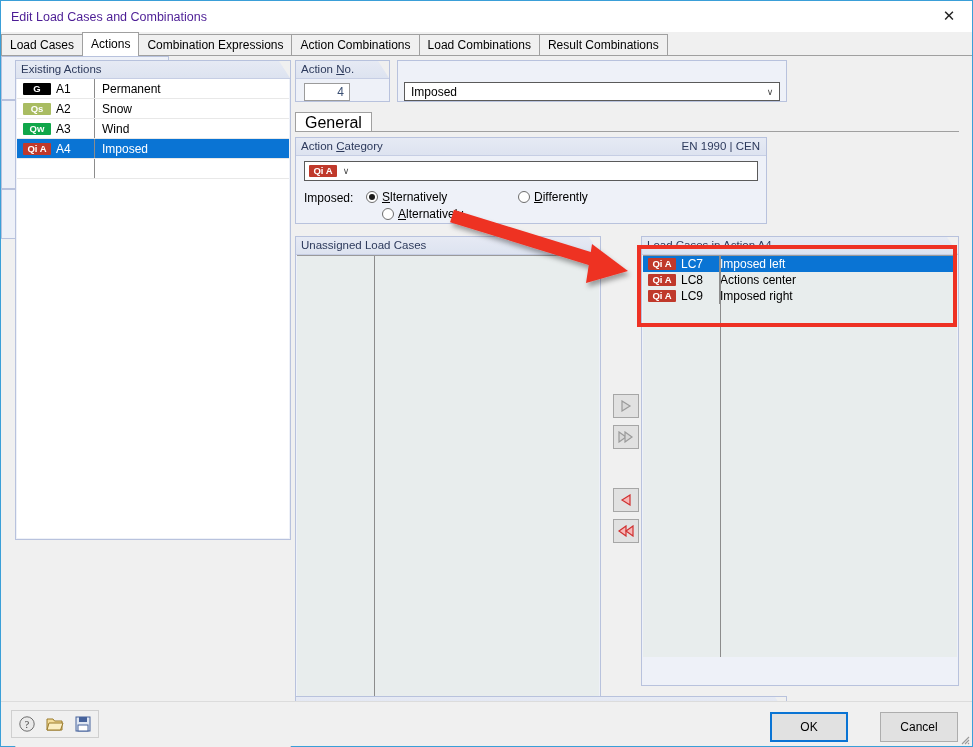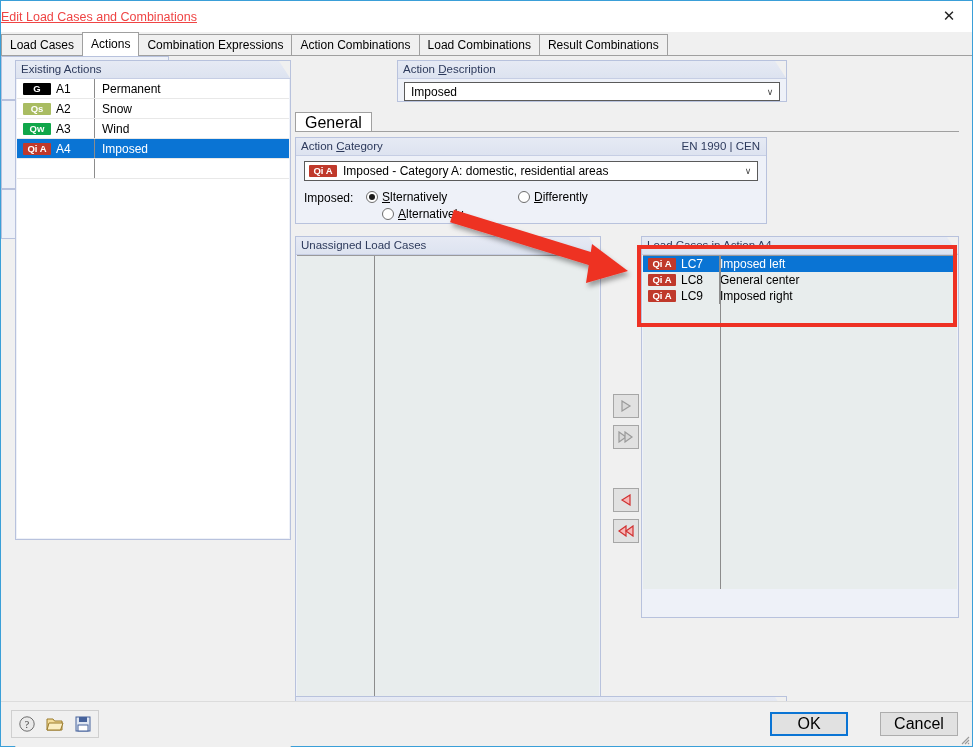--- a/index.html
+++ b/index.html
@@ -22,21 +22,21 @@
     display: flex; flex-direction: column;
   }
   
   .titlebar {
     height: 31px; background: #ffffff;
     display: flex; align-items: center;
     flex: 0 0 auto;
     position: relative;
   }
   .title-text {
-    font-size: 12.5px; color: #ef4444; text-decoration: underline;
+    padding-left: 10px; font-size: 12.5px; color: #4c1d95;
   }
   .close-btn {
     position: absolute; right: 0; top: 0;
     width: 46px; height: 30px;
     display: flex; align-items: center; justify-content: center;
     font-size: 15px; color: #222; cursor: pointer;
     font-family: "DejaVu Sans", sans-serif;
   }
 
   
@@ -211,21 +211,21 @@
     border: 1px solid #6d6d6d; background: #fff;
     display: inline-block; position: relative; box-sizing: border-box;
   }
   .rdot.on::after {
     content: ""; position: absolute; left: 2px; top: 2px;
     width: 6px; height: 6px; border-radius: 50%; background: #1b1b1b;
   }
 
   
   #unassigned { left: 294px; top: 180px; width: 306px; height: 492px; }
-  #assigned  { left: 640px; top: 180px; width: 318px; height: 382px; }
+  #assigned  { left: 640px; top: 180px; width: 318px; height: 450px; }
   .lbox-body {
     position: absolute; left: 1px; right: 1px; top: 18px; bottom: 28px;
     background: #e8eded; border-top: 1px solid #9a9a9a; overflow: hidden;
   }
   .lbox-col {
     position: absolute; left: 77px; top: 0; bottom: 0; width: 1px;
     background: #8c8c8c;
   }
   .lbox-foot {
     position: absolute; left: 1px; right: 1px; bottom: 1px; height: 27px;
@@ -271,23 +271,23 @@
     border-top: 1px solid #dcdcdc;
     position: relative;
   }
   #foot-tools {
     position: absolute; left: 10px; top: 8px; height: 28px;
     display: flex; align-items: center; gap: 2px;
     border: 1px solid #cfcfcf; background: #f0f0f0; padding: 0 2px;
     box-sizing: border-box;
   }
   .dlg-btn {
-    position: absolute; top: 10px; width: 78px; height: 24px;
+    position: absolute; top: 10px; width: 78px; height: 30px;
     border: 1px solid #adadad; background: #e1e1e1;
-    font-size: 16px; display: flex; align-items: center; justify-content: center;
+    font-size: 12px; display: flex; align-items: center; justify-content: center;
     box-sizing: border-box; cursor: pointer;
   }
   .dlg-btn.primary { border: 2px solid #0a74d4; }
   #ok-btn { right: 124px; }
   #cancel-btn { right: 14px; }
   .resize-grip {
     position: absolute; right: 2px; bottom: 1px; width: 12px; height: 12px;
   }
 
   
@@ -404,47 +404,49 @@
           <rect x="10" y="13" width="8" height="1.6" fill="#777"></rect>
         </svg>
       </div>
       <div class="tbtn spacer-right">
         <svg width="20" height="18" viewBox="0 0 20 18">
           <path d="M3 2 L17 16 M17 2 L3 16" stroke="#cc2222" stroke-width="3.2" stroke-linecap="round"></path>
         </svg>
       </div>
     </div>
 
+    <div class="group" id="action-no">
+      <div class="group-hdr">
+        <span><span>Action </span><u>N</u><span>o.</span></span>
+        <span class="corner"></span>
+      </div>
+      <div class="numfield">4</div>
+    </div>
 
     <div class="group" id="action-desc">
-      <div class="group-hdr">
-        <span><span>Action </span><u>D</u><span>escription</span></span>
-        <span class="corner"></span>
-      </div>
       <div class="combo" style="left:6px;top:21px;right:6px;height:19px;">
         <span class="txt">Imposed</span>
         <span class="arrow">∨</span>
       </div>
     </div>
 
     <div id="panel-tr"></div>
 
     <div class="inner-tabstrip">
       <div class="inner-tab">General</div>
     </div>
     <div class="inner-underline"></div>
 
     <div class="group" id="action-cat">
       <div class="group-hdr">
         <span><span>Action </span><u>C</u><span>ategory</span></span>
         <span class="hint">EN 1990 | CEN</span>
       </div>
       <div class="combo" style="left:8px;top:23px;right:8px;height:20px;">
         <span class="badge" style="margin-left: 4px; background: rgb(192, 57, 43);">Qi A</span>
-        <span class="txt">Imposed - Category A: domestic, residential areas</span>
         <span class="arrow">∨</span>
       </div>
 
       <div class="radio-line" style="left:8px;top:53px;"><span>Imposed:</span></div>
 
       <div class="radio-line" style="left:70px;top:52px;">
         <span class="radio">
             <span class="rdot on"></span>
             <span><u>S</u><span>lternatively</span></span>
           </span>
@@ -520,21 +522,21 @@
             <span class="badge" style="background: rgb(192, 57, 43);">Qi A</span>
             <span>LC7</span>
           </span>
           <span class="lcell-b">Imposed left</span>
         </div>
         <div class="lrow">
           <span class="lcell-a">
             <span class="badge" style="background: rgb(192, 57, 43);">Qi A</span>
             <span>LC8</span>
           </span>
-          <span class="lcell-b">General center</span>
+          <span class="lcell-b">Actions center</span>
         </div>
         <div class="lrow">
           <span class="lcell-a">
             <span class="badge" style="background: rgb(192, 57, 43);">Qi A</span>
             <span>LC9</span>
           </span>
           <span class="lcell-b">Imposed right</span>
         </div>
       </div>
       <div class="lbox-foot"></div>

